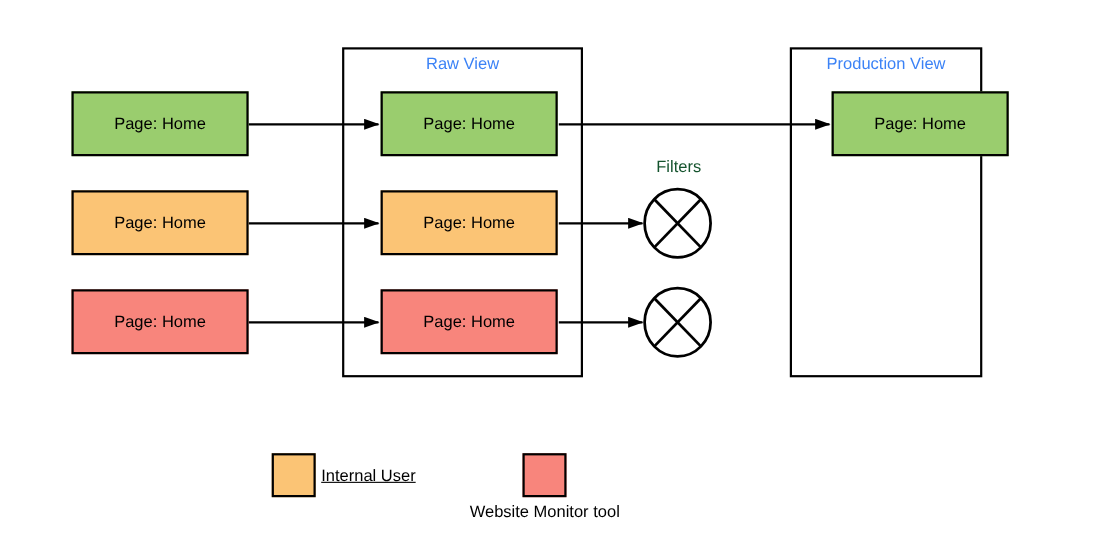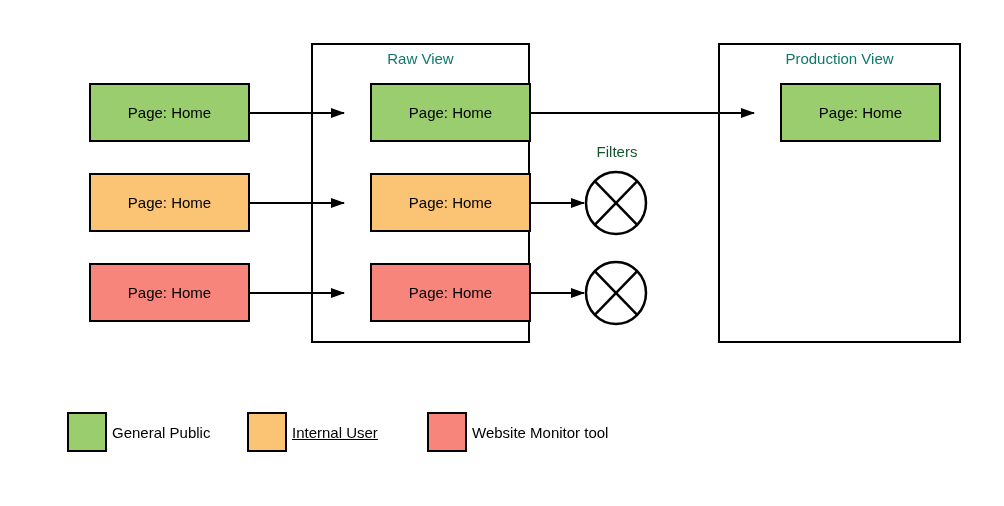--- a/index.html
+++ b/index.html
@@ -21,40 +21,39 @@
     top: 0;
     pointer-events: none;
   }
   .container-box {
     position: absolute;
     border: 2px solid #000000;
     box-sizing: border-box;
     background: transparent;
   }
   .container-box.raw  { left: 311px; top: 43px;  width: 219px; height: 300px; }
-  .container-box.prod { left: 718px; top: 43px;  width: 243px; height: 300px; }
+  .container-box.prod { left: 718px; top: 43px;  width: 175px; height: 300px; }
   .container-label {
     width: 100%;
     text-align: center;
     padding-top: 5px;
     font-size: 15px;
-    color: #0f766e;
+    color: #3b82f6;
   }
   .node {
     position: absolute;
     width: 161px;
     height: 59px;
     border: 2px solid #000000;
     box-sizing: border-box;
     display: flex;
     align-items: center;
     justify-content: center;
     font-size: 15px;
     color: #000000;
-    margin-left: 24px;
   }
   .node.col-src  { left: 65px; }
   .node.col-raw  { left: 346px; }
   .node.col-prod { left: 756px; }
   .node.row-1 { top: 83px; }
   .node.row-2 { top: 173px; }
   .node.row-3 { top: 263px; }
   .filters-label {
     position: absolute;
     left: 567px;
@@ -67,21 +66,21 @@
   .legend-item {
     position: absolute;
     top: 412px;
     height: 40px;
     display: flex;
     align-items: center;
     gap: 5px;
   }
   .legend-item.li-1 { left: 67px; }
   .legend-item.li-2 { left: 247px; text-decoration: underline; }
-  .legend-item.li-3 { left: 427px; }
+  .legend-item.li-3 { left: 427px; flex-direction: column; }
   .swatch {
     width: 40px;
     height: 40px;
     border: 2px solid #000000;
     box-sizing: border-box;
     flex: 0 0 auto;
   }
   .legend-label {
     font-size: 15px;
     color: #000000;
@@ -129,24 +128,20 @@
   <div class="node col-src row-1" style="background-color: rgb(154, 205, 110);">Page: Home</div>
   <div class="node col-src row-2" style="background-color: rgb(251, 196, 117);">Page: Home</div>
   <div class="node col-src row-3" style="background-color: rgb(248, 133, 124);">Page: Home</div>
   <div class="node col-raw row-1" style="background-color: rgb(154, 205, 110);">Page: Home</div>
   <div class="node col-raw row-2" style="background-color: rgb(251, 196, 117);">Page: Home</div>
   <div class="node col-raw row-3" style="background-color: rgb(248, 133, 124);">Page: Home</div>
   <div class="node col-prod row-1" style="background-color: rgb(154, 205, 110);">Page: Home</div>
 
   <div class="filters-label">Filters</div>
 
-  <div class="legend-item li-1">
-    <span class="swatch" style="background-color: rgb(154, 205, 110);"></span>
-    <span class="legend-label">General Public</span>
-  </div>
   <div class="legend-item li-2">
     <span class="swatch" style="background-color: rgb(251, 196, 117);"></span>
     <span class="legend-label">Internal User</span>
   </div>
   <div class="legend-item li-3">
     <span class="swatch" style="background-color: rgb(248, 133, 124);"></span>
     <span class="legend-label">Website Monitor tool</span>
   </div>
 
 </div>

